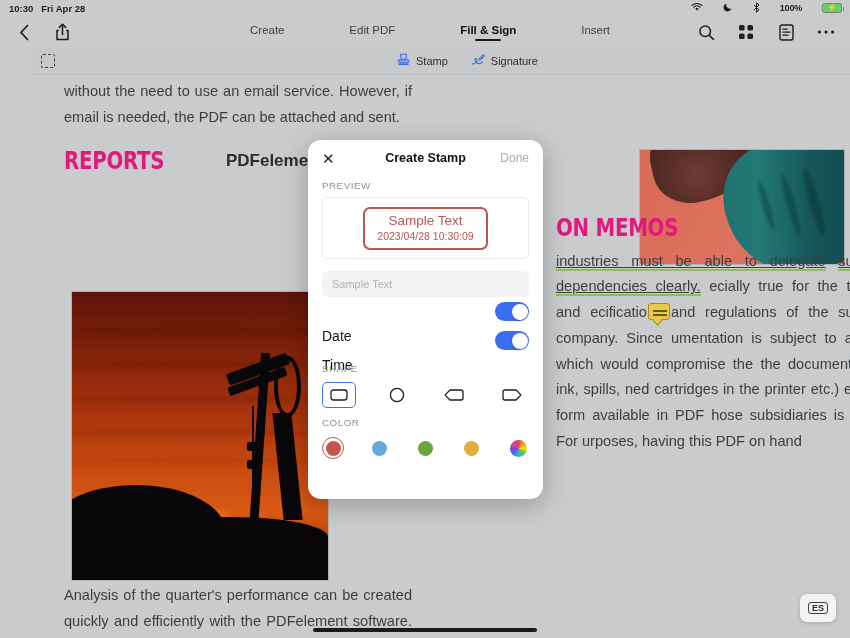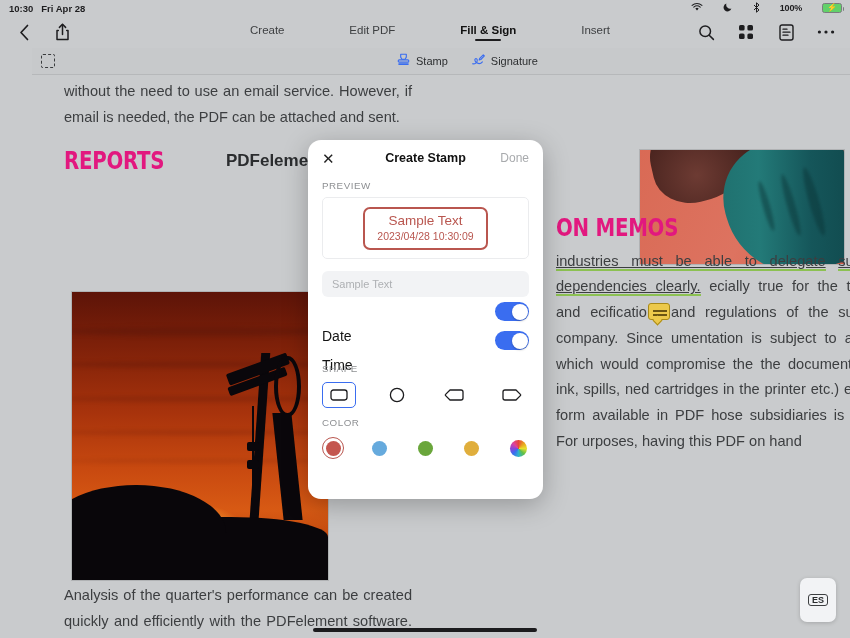--- a/index.html
+++ b/index.html
@@ -163,21 +163,21 @@
   .swatch { width: 15px; height: 15px; border-radius: 50%; cursor:pointer; }
   .swatch-wrap { width: 22px; height: 22px; border-radius:50%; display:flex; align-items:center; justify-content:center; }
   .swatch-wrap.sel { border: 1.4px solid #b9564f; }
   .wheel {
     width: 17px; height: 17px; border-radius:50%; cursor:pointer;
     background: conic-gradient(#e7443b, #e8a020, #e9df2c, #5fc04a, #2fb3c9, #3a6df0, #8b43d6, #e0419a, #e7443b);
   }
 
   
   .es-btn {
-    position:absolute; right: 14px; bottom: 16px; width: 36px; height: 44px;
+    position:absolute; right: 14px; bottom: 16px; width: 36px; height: 28px;
     background: #f2f3f5; border-radius: 7px; box-shadow: 0 1px 4px rgba(0,0,0,0.18);
     display:flex; align-items:center; justify-content:center; cursor:pointer;
   }
   .es-inner { border: 1.4px solid #3c3e40; border-radius: 3px; padding: 0px 3px; font-size: 9px; color:#2a2c2e; font-weight: bold; }
   .home-bar { position:absolute; left:50%; transform:translateX(-50%); bottom: 6px; width: 224px; height: 4px; background:#1b1b1d; border-radius: 3px; }
 </style>
 </head>
 <body>
 
 <div id="app">

